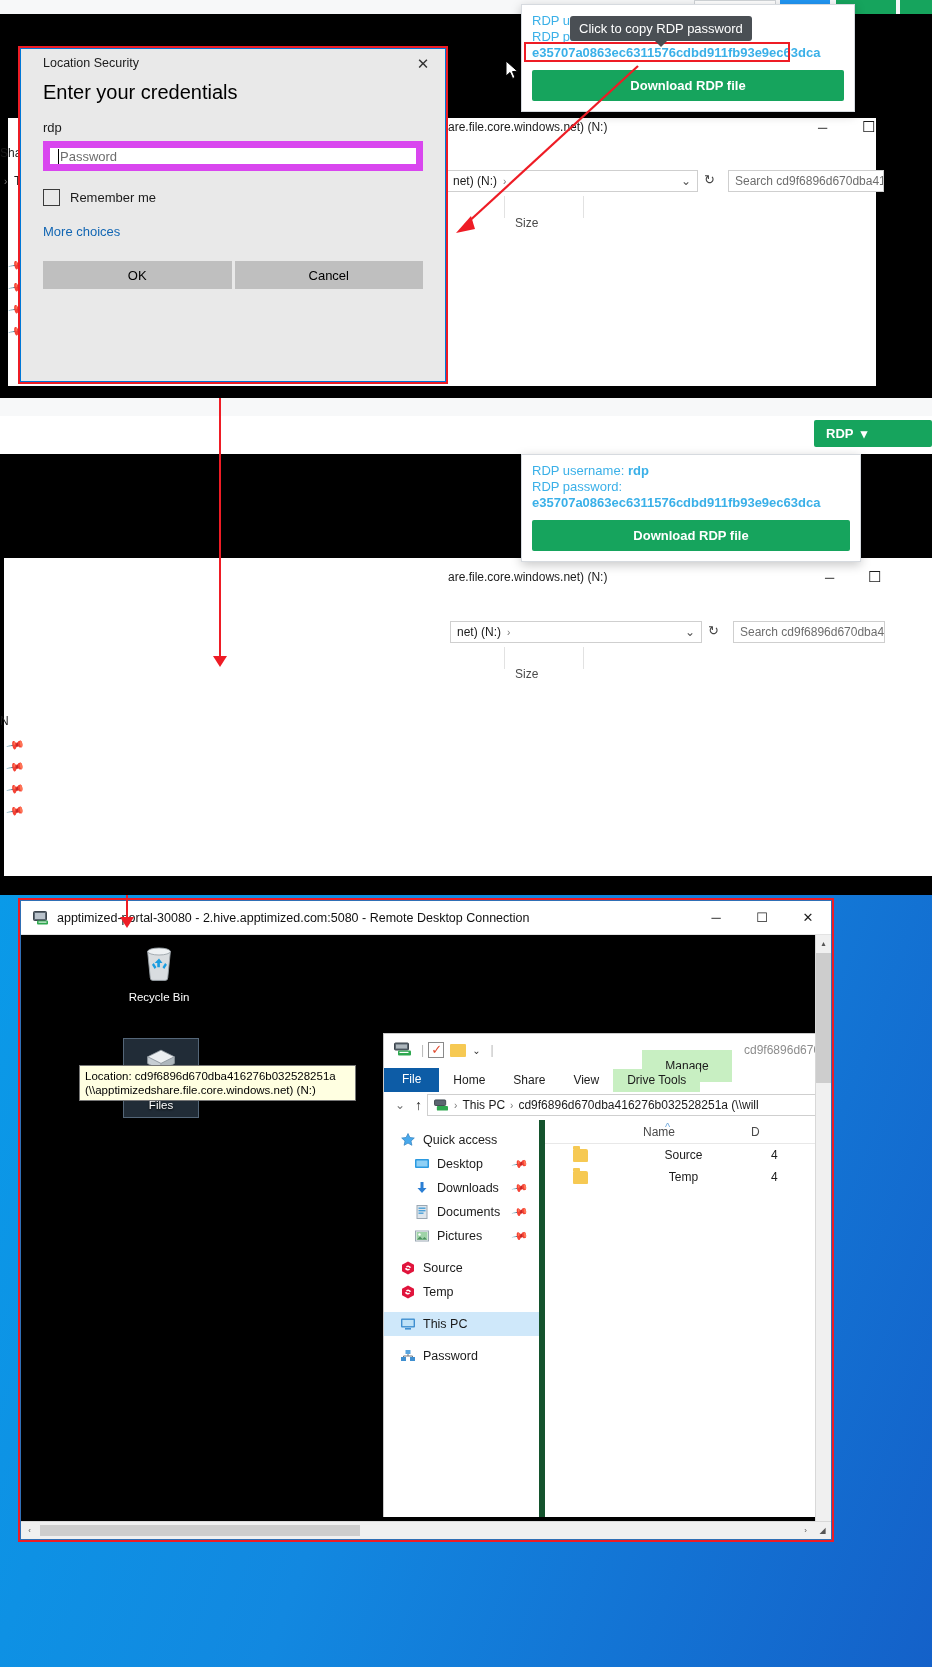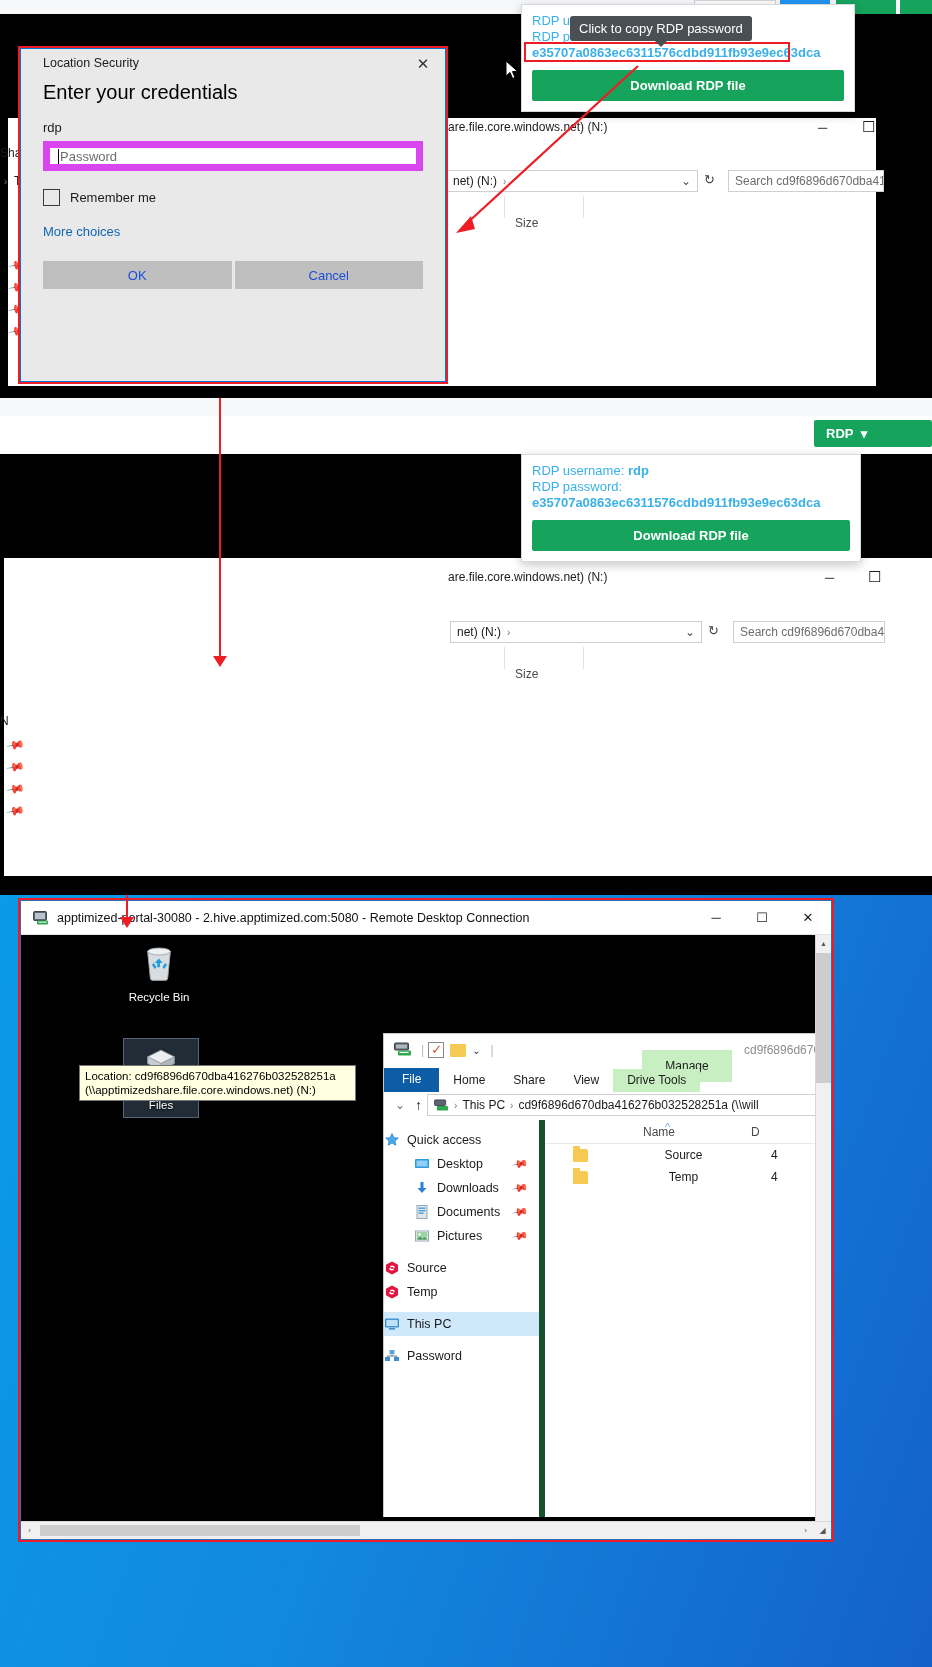--- a/index.html
+++ b/index.html
@@ -81,21 +81,21 @@
   }
   .caret { display:inline-block; width:1px; height:15px; background:#000; margin-right:1px; vertical-align:middle;}
   .wsec-check { padding:18px 22px 0 22px; display:flex; align-items:center; }
   .wsec-box { width:17px; height:17px; border:1.4px solid #3b3b3b; background:#e9e9e9; margin-right:10px; }
   .wsec-check span { font-size:13px; color:#1b1b1b; }
   .wsec-link { padding:18px 22px 0 22px; font-size:13px; color:#1266b3; cursor:pointer; }
   .wsec-btns { display:flex; gap:3px; padding:22px 22px 20px 22px; }
   .wsec-btn {
     flex:1; height:28px; background:#bfbfbf; border:1px solid #bfbfbf;
     display:flex; align-items:center; justify-content:center;
-    font-size:13px; color:#1d4ed8; cursor:pointer;
+    font-size:13px; color:#000000; cursor:pointer;
   }
 
   
   .exp-bg { position:absolute; background:#ffffff; }
   .exp-title { position:absolute; font-size:12px; color:#1b1b1b; white-space:nowrap; }
   .exp-addr {
     position:absolute; height:22px; border:1px solid #cfcfcf; background:#fff;
     font-size:12px; color:#1b1b1b; display:flex; align-items:center; padding:0 6px;
   }
   .exp-search {
@@ -165,21 +165,21 @@
   .iexp-tab.ctx { background:#c8efc2; }
   .iexp-addrrow { height:26px; display:flex; align-items:center; padding:2px 6px; position:relative; }
   .iexp-navbtn { font-size:12px; color:#767676; margin:0 5px; cursor:pointer; }
   .iexp-crumbs {
     flex:1; height:22px; border:1px solid #cfcfcf; background:#fff;
     display:flex; align-items:center; font-size:12px; color:#1b1b1b;
     padding:0 6px; overflow:hidden; white-space:nowrap;
   }
   .iexp-body { display:flex; position:absolute; left:0; right:0; }
   .iexp-nav { width:155px; background:#fff; padding-top:8px; font-size:12.5px; }
-  .navitem { display:flex; align-items:center; height:24px; padding-left:0; position:relative; cursor:pointer; }
+  .navitem { display:flex; align-items:center; height:24px; padding-left:16px; position:relative; cursor:pointer; }
   .navitem.indent { padding-left:30px; }
   .navitem.sel { background:#cfe8fa; }
   .navitem .ico { width:16px; height:16px; margin-right:7px; flex:0 0 auto; position:relative; }
   .navitem .nm { color:#1b1b1b; white-space:nowrap; }
   .navitem .pinned { position:absolute; right:12px; color:#8a8f94; font-size:11px; transform:rotate(35deg); }
   .iexp-list { flex:1; background:#fff; position:relative; border-left:6px solid #14532d;text-align:center; }
   .listhdr { height:24px; display:flex; align-items:center; font-size:12px; color:#4a4a4a; border-bottom:1px solid #e8e8e8; }
   .listhdr .c-name { padding-left:28px; width:200px; position:relative;}
   .listhdr .c-d { padding-left:6px; }
   .sortcar { position:absolute; left:120px; top:-4px; color:#6fa8dc; font-size:11px;}

